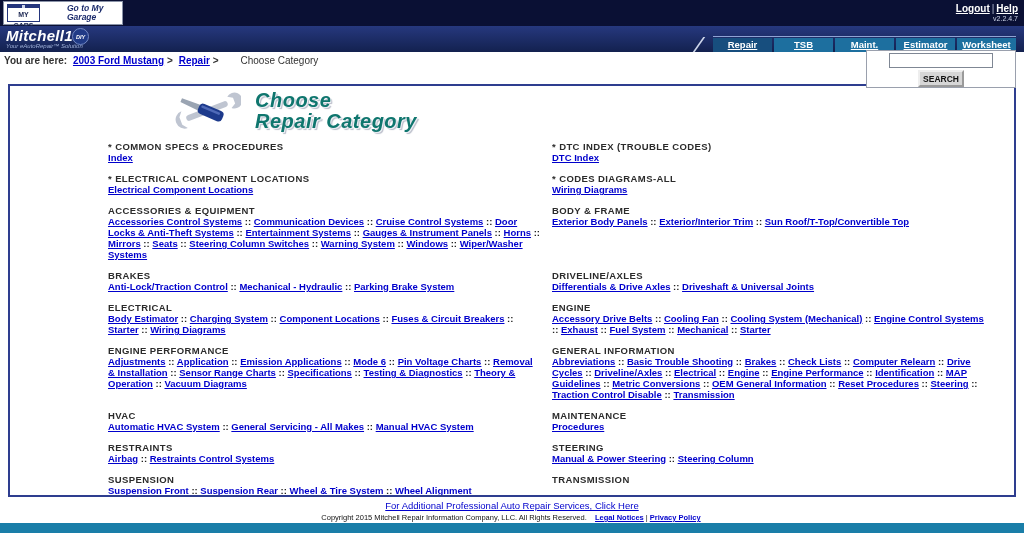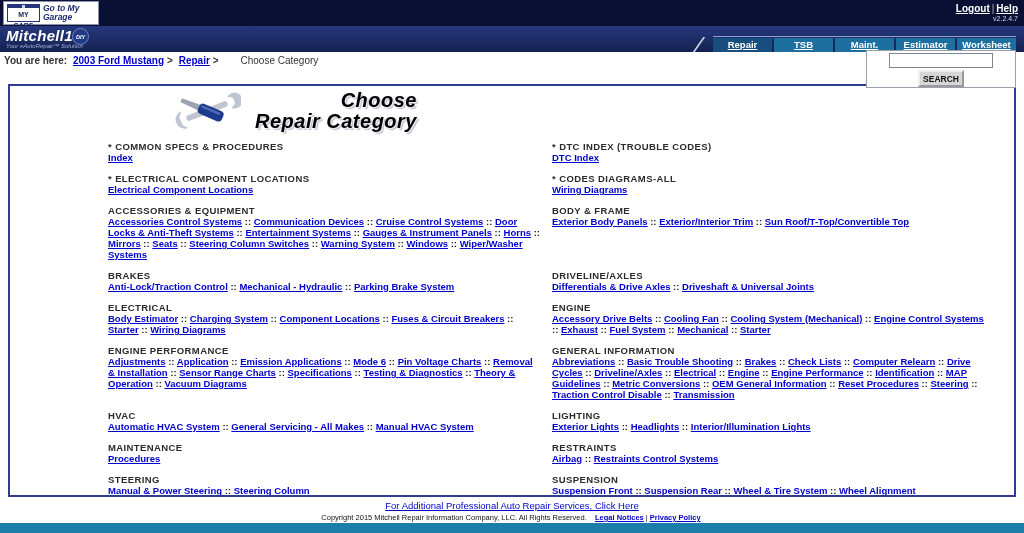--- a/index.html
+++ b/index.html
@@ -13,21 +13,21 @@
   
   .topbar { height:26px; background:#0a1034; position:relative; }
   .garage-btn {
     position:absolute; left:3px; top:1px; height:24px; background:#fff;
     border:1px solid #8a93a8; display:flex; align-items:center; padding:1px 3px; gap:3px; cursor:pointer;
   }
   .plate { width:33px; height:18px; border:1px solid #24357c; background:#fff; }
   .plate-top { height:4px; background:#24357c; border-bottom:1px solid #fff;
     background-image:linear-gradient(90deg, transparent 45%, #cfd6ea 45%, #cfd6ea 55%, transparent 55%); }
   .plate-txt { font-size:7px; font-weight:bold; color:#1a2550; text-align:center; line-height:11px; letter-spacing:0; }
-  .garage-label { font-size:8.5px; font-style:italic; font-weight:bold; color:#1a2a6b; line-height:1.05; width:52px; }
+  .garage-label { font-size:8.5px; font-style:italic; font-weight:bold; color:#1a2a6b; line-height:1.05; width:52px;margin-left:24px; }
   .top-right { position:absolute; right:6px; top:3px; text-align:right; color:#fff; }
   .top-links { font-size:10px; font-weight:bold; }
   .top-links a { color:#fff; text-decoration:underline; }
   .top-links .pipe { color:#aab3cc; margin:0 2px; font-weight:normal; }
   .version { font-size:7px; color:#cdd4e8; margin-top:1px; }
 
   
   .brandbar { height:26px; background:linear-gradient(#26387e, #13214f); position:relative; }
   .logo { position:absolute; left:6px; top:1px; }
   .brand { font-size:15px; font-weight:bold; font-style:italic; color:#fff; letter-spacing:.3px; }
@@ -66,22 +66,22 @@
   .search-btn {
     height:17px; font-size:8.5px; font-weight:bold; color:#111; background:#d6d6d6;
     border:2px outset #eee; padding:0 3px; cursor:pointer; font-family:"Liberation Sans",sans-serif;
   }
 
   
   .main-box {
     margin:14px 8px 0 8px; height:413px; border:2px solid #2e3d8f; background:#fff; overflow:hidden;
   }
   .title-row { margin:3px 0 0 163px; display:flex; align-items:center; gap:14px; height:44px; }
-  .title-text { font-size:20px; font-weight:bold; font-style:italic; color:#000000; line-height:1.05;
-    letter-spacing:.5px; text-shadow:1px 1px 0 #eceef4, 2px 2px 1px #b9bdc9;text-align:right; }
+  .title-text { font-size:20px; font-weight:bold; font-style:italic; color:#0f766e; line-height:1.05;
+    letter-spacing:.5px; text-shadow:1px 1px 0 #eceef4, 2px 2px 1px #b9bdc9; }
 
   .category-grid {
     margin:8px 0 0 98px; display:grid; grid-template-columns:434px 434px; column-gap:6px; row-gap:8px;gap:10px;
   }
   .cat-title { font-size:9.5px; font-weight:bold; color:#2b2b2b; letter-spacing:.4px; }
   .cat-links { font-size:9.5px; line-height:11px; color:#000; }
   .cat-links a { color:#0000cc; font-weight:bold; text-decoration:underline; }
   .cat-links .sep { color:#222; font-weight:bold; }
 
   
@@ -208,24 +208,20 @@
       </div>
       <div class="cat-cell">
         <div class="cat-title">GENERAL INFORMATION</div>
         <div class="cat-links"><a>Abbreviations</a><span class="sep"> :: </span><a>Basic Trouble Shooting</a><span class="sep"> :: </span><a>Brakes</a><span class="sep"> :: </span><a>Check Lists</a><span class="sep"> :: </span><a>Computer Relearn</a><span class="sep"> :: </span><a>Drive Cycles</a><span class="sep"> :: </span><a>Driveline/Axles</a><span class="sep"> :: </span><a>Electrical</a><span class="sep"> :: </span><a>Engine</a><span class="sep"> :: </span><a>Engine Performance</a><span class="sep"> :: </span><a>Identification</a><span class="sep"> :: </span><a>MAP Guidelines</a><span class="sep"> :: </span><a>Metric Conversions</a><span class="sep"> :: </span><a>OEM General Information</a><span class="sep"> :: </span><a>Reset Procedures</a><span class="sep"> :: </span><a>Steering</a><span class="sep"> :: </span><a>Traction Control Disable</a><span class="sep"> :: </span><a>Transmission</a></div>
       </div>
       <div class="cat-cell">
         <div class="cat-title">HVAC</div>
         <div class="cat-links"><a>Automatic HVAC System</a><span class="sep"> :: </span><a>General Servicing - All Makes</a><span class="sep"> :: </span><a>Manual HVAC System</a></div>
       </div>
       <div class="cat-cell">
-        <div class="cat-title">LIGHTING</div>
-        <div class="cat-links"><a>Exterior Lights</a><span class="sep"> :: </span><a>Headlights</a><span class="sep"> :: </span><a>Interior/Illumination Lights</a></div>
-      </div>
-      <div class="cat-cell">
         <div class="cat-title">MAINTENANCE</div>
         <div class="cat-links"><a>Procedures</a></div>
       </div>
       <div class="cat-cell">
         <div class="cat-title">RESTRAINTS</div>
         <div class="cat-links"><a>Airbag</a><span class="sep"> :: </span><a>Restraints Control Systems</a></div>
       </div>
       <div class="cat-cell">
         <div class="cat-title">STEERING</div>
         <div class="cat-links"><a>Manual &amp; Power Steering</a><span class="sep"> :: </span><a>Steering Column</a></div>

